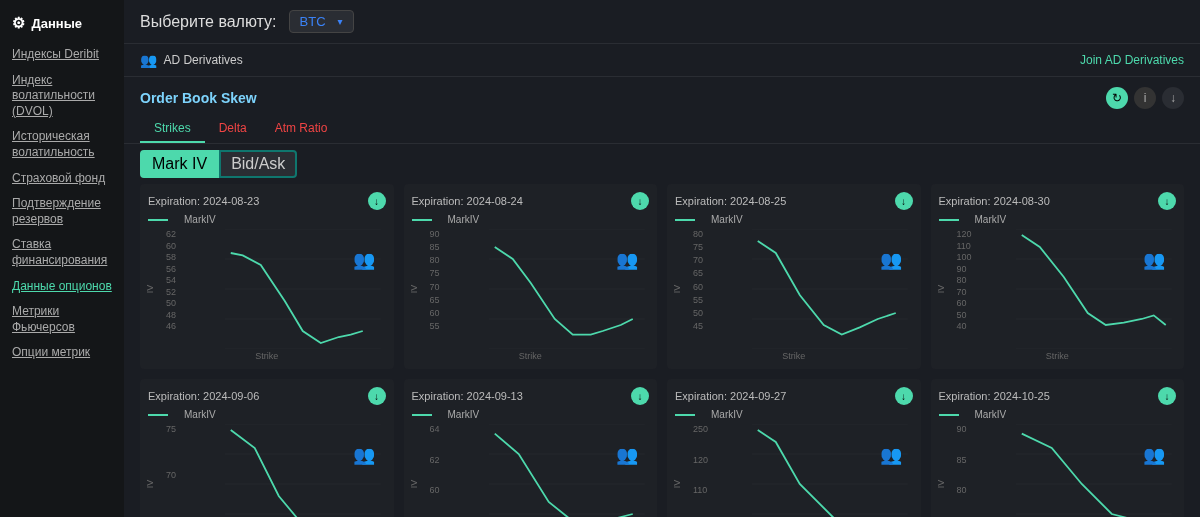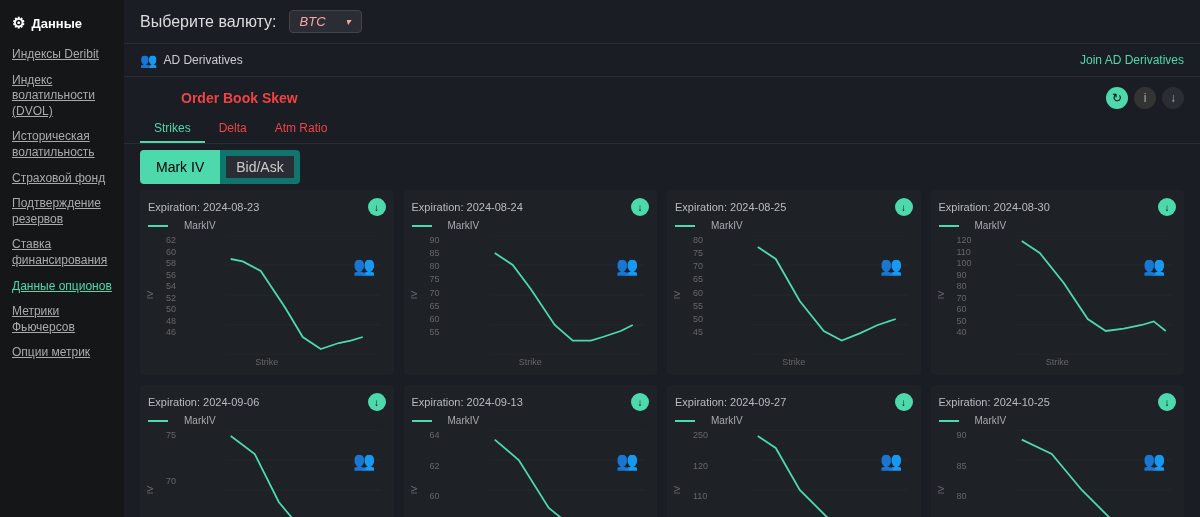--- a/index.html
+++ b/index.html
@@ -58,29 +58,28 @@
       background: #1a1d23;
     }
     .topbar-label {
       font-size: 16px;
       color: #ddd;
       font-weight: 500;
     }
     .currency-btn {
       background: #2a2d33;
       border: 1px solid #444;
-      color: #fca5a5;
+      color: #3b82f6;
       padding: 3px 10px;
       border-radius: 4px;
       cursor: pointer;
       font-size: 13px;
       display: flex;
       align-items: center;
-      gap: 20px;
-      font-style: italic;
+      gap: 12px;
     }
     .currency-btn .chevron { font-size: 10px; }
 
     
     .ad-banner {
       display: flex;
       align-items: center;
       justify-content: space-between;
       padding: 8px 16px;
       border-bottom: 1px solid #2a2d33;
@@ -90,21 +89,21 @@
     .ad-icon { color: #4dd9ac; font-size: 14px; }
     .ad-join { color: #4dd9ac; font-size: 12px; cursor: pointer; }
 
     
     .section-header {
       display: flex;
       align-items: center;
       justify-content: space-between;
       padding: 10px 16px 6px;
     }
-    .section-title { font-size: 14px; color: #ef4444; font-weight: 600; margin-left: 41px; }
+    .section-title { font-size: 14px; color: #7dd3fc; font-weight: 600; }
     .section-actions { display: flex; gap: 6px; }
     .action-btn {
       width: 22px; height: 22px;
       border-radius: 50%;
       display: flex; align-items: center; justify-content: center;
       cursor: pointer;
       font-size: 12px;
     }
     .action-btn.teal { background: #4dd9ac; color: #000; }
     .action-btn.gray { background: #333; color: #aaa; }
@@ -127,23 +126,23 @@
     .tab.active { color: #4dd9ac; border-bottom: 2px solid #4dd9ac; }
 
     
     .view-btns {
       display: flex;
       padding: 6px 16px;
       gap: 0;
     }
     .view-btn {
       padding: 3px 10px;
-      font-size: 14px;
+      font-size: 16px;
       cursor: pointer;
-      border: 6px solid #0f766e;
+      border: 2px solid #0f766e;
       color: #ccc;
       background: #2a2d33;
       text-align: right;
     }
     .view-btn:first-child { border-radius: 4px 0 0 4px; }
     .view-btn:last-child { border-radius: 0 4px 4px 0; }
     .view-btn.active { background: #4dd9ac; color: #000; border-color: #4dd9ac; }
 
     
     .charts-container {

